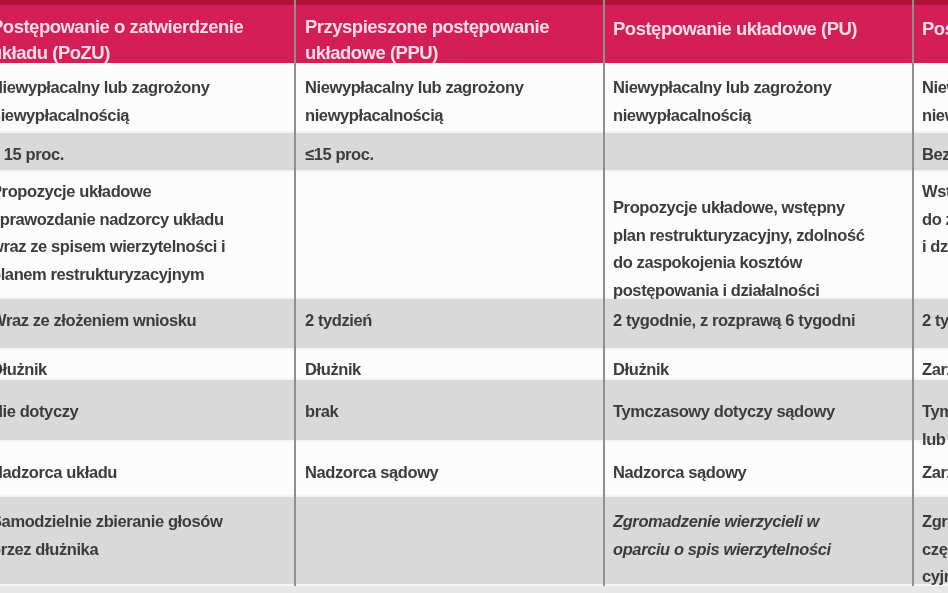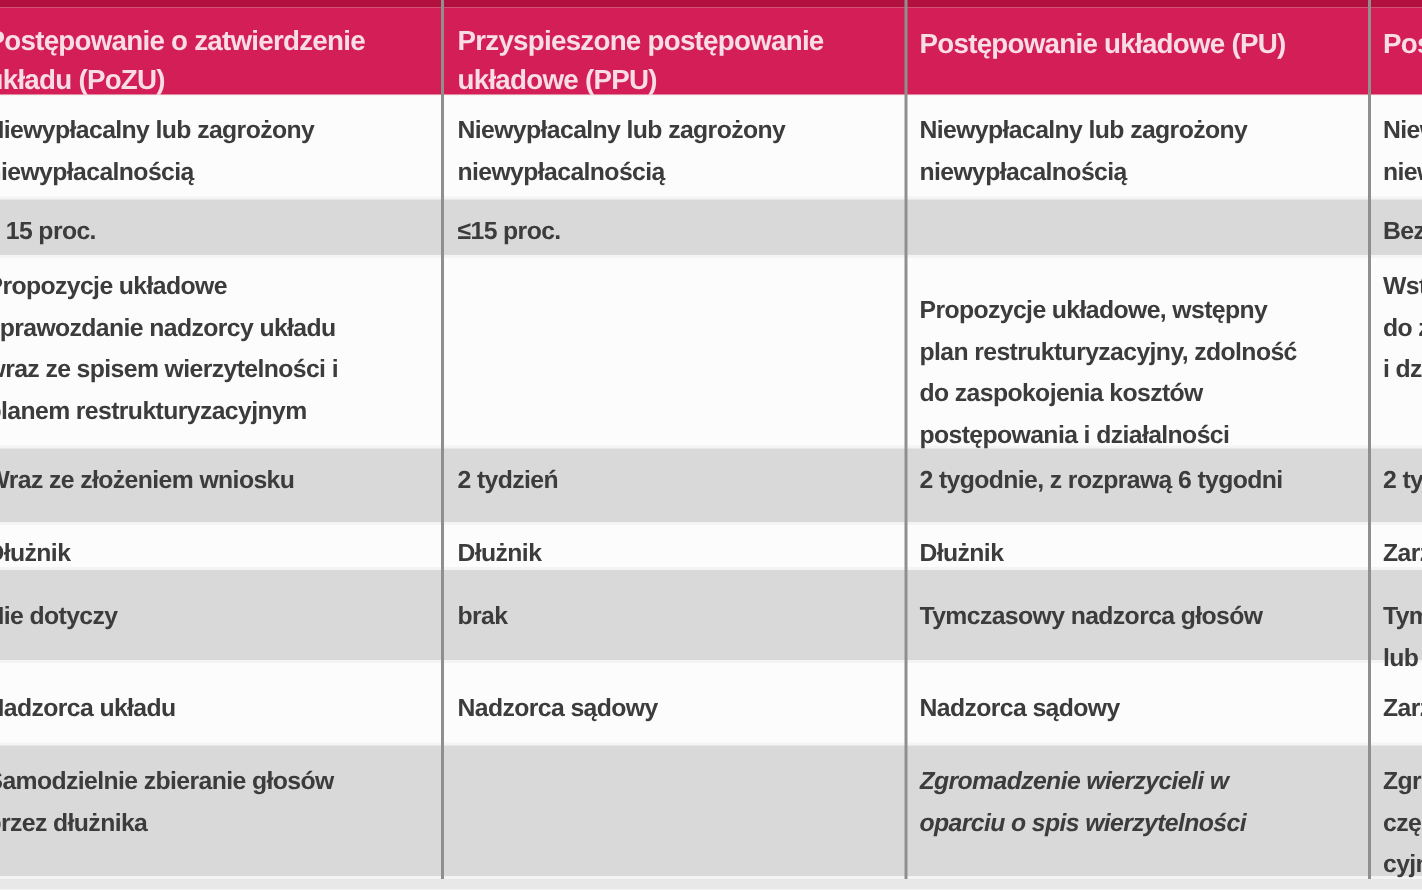--- a/index.html
+++ b/index.html
@@ -91,21 +91,21 @@
   <div class="cell" style="left:613px;top:307px;width:294px;">2 tygodnie, z rozprawą 6 tygodni</div>
   <div class="cell" style="left:922px;top:307px;width:330px;overflow:visible;">2 tygodnie</div>
 
   <div class="cell" style="left:-9px;top:356px;width:298px;">Dłużnik</div>
   <div class="cell" style="left:305px;top:356px;width:292px;">Dłużnik</div>
   <div class="cell" style="left:613px;top:356px;width:294px;">Dłużnik</div>
   <div class="cell" style="left:922px;top:356px;width:330px;overflow:visible;">Zarządca</div>
 
   <div class="cell" style="left:-9px;top:398px;width:298px;">Nie dotyczy</div>
   <div class="cell" style="left:305px;top:398px;width:292px;">brak</div>
-  <div class="cell" style="left:613px;top:398px;width:294px;">Tymczasowy nadzorca głosów</div>
+  <div class="cell" style="left:613px;top:398px;width:294px;">Tymczasowy dotyczy sądowy</div>
   <div class="cell" style="left:922px;top:398px;width:330px;overflow:visible;">Tymczasowy nadzorca sądowy
 lub tymczasowy zarządca</div>
 
   <div class="cell" style="left:-9px;top:459px;width:298px;">Nadzorca układu</div>
   <div class="cell" style="left:305px;top:459px;width:292px;">Nadzorca sądowy</div>
   <div class="cell" style="left:613px;top:459px;width:294px;">Nadzorca sądowy</div>
   <div class="cell" style="left:922px;top:459px;width:330px;overflow:visible;">Zarządca</div>
 
   <div class="cell" style="left:-9px;top:508px;width:298px;">Samodzielnie zbieranie głosów
 przez dłużnika</div>

